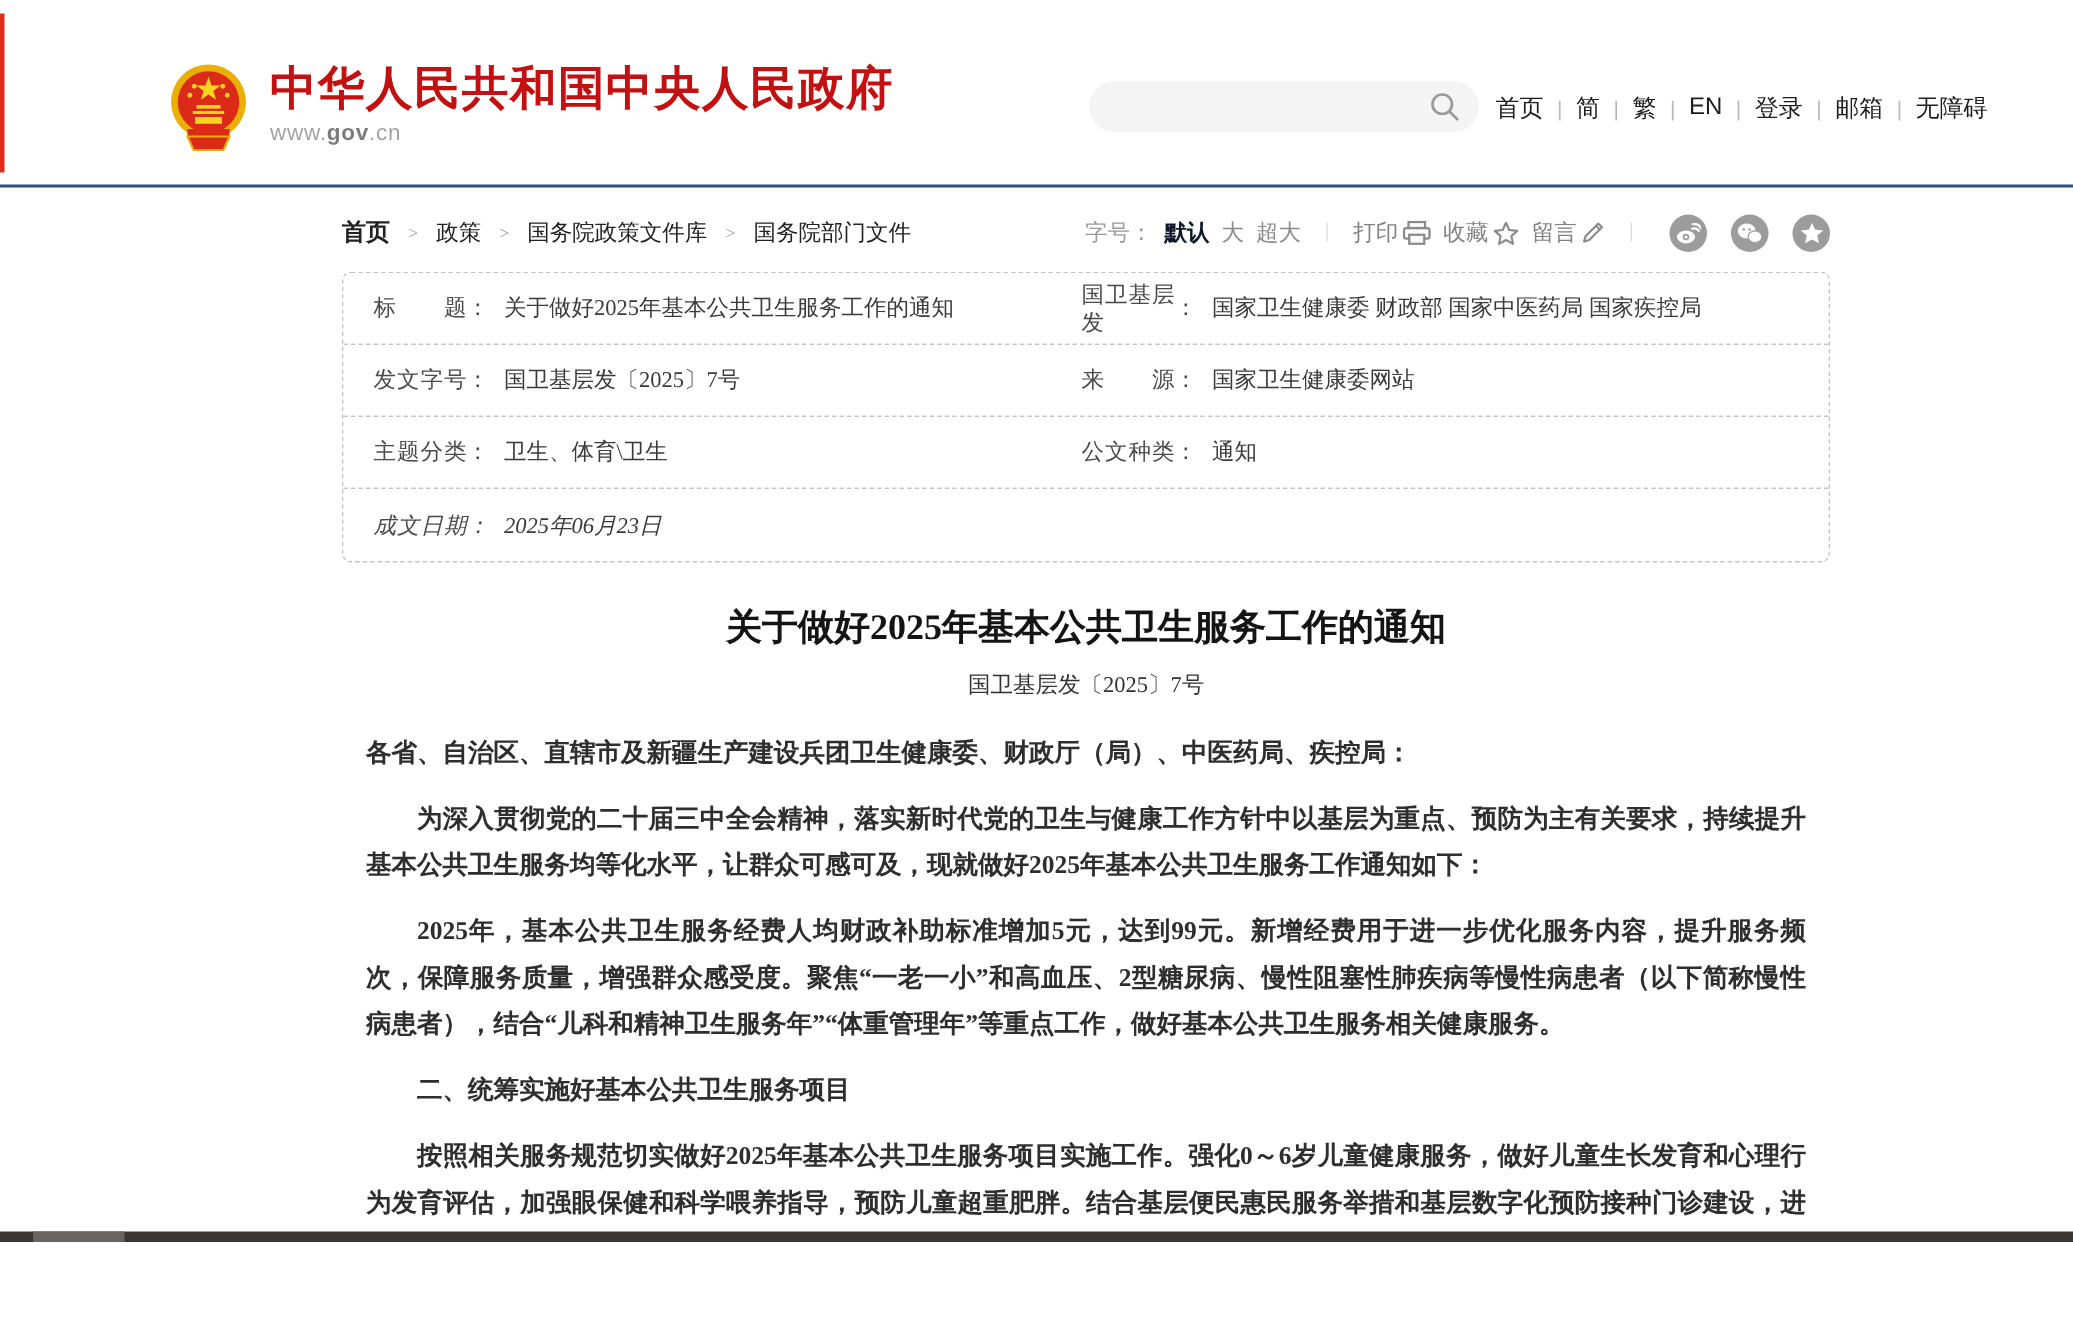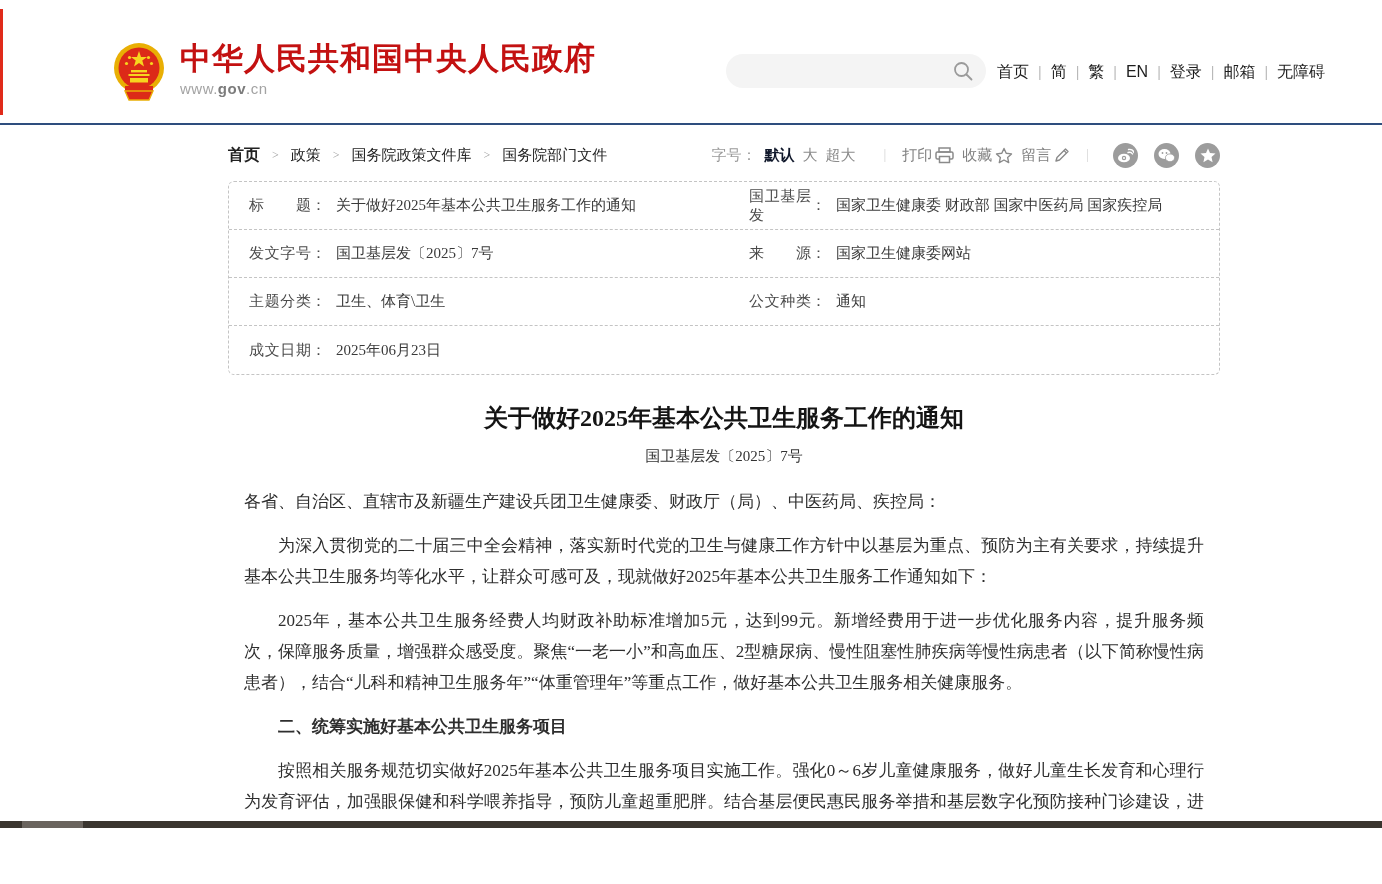--- a/index.html
+++ b/index.html
@@ -31,32 +31,32 @@
   .crumb-sep { color:#999; font-size:12px; }
   .toolbar { display:flex; align-items:center; gap:8px; font-size:15px; color:#999; white-space:nowrap; }
   .font-opt { color:#8b8b8b; cursor:pointer; }
   .font-opt.active { color:#0f172a; font-weight:bold; }
   .t-sep { color:#d5d5d5; margin:0 8px; font-size:14px; }
   .t-item { display:inline-flex; align-items:center; gap:3px; color:#818181; cursor:pointer; }
   .t-item svg { display:block; }
   .share-circle { width:25px; height:25px; border-radius:50%; background:#9c9c9c; display:inline-flex; align-items:center; justify-content:center; margin-left:8px; cursor:pointer; }
   
   .meta-box { margin-top:13px; border:1px dashed #c4c4c4; border-radius:6px; background:#fff; }
-  .meta-row { display:flex; align-items:center; height:48px; padding:0 20px; border-bottom:1px dashed #c4c4c4; font-size:15px;gap:28px; }
-  .meta-row:last-child { border-bottom:none; }
+  .meta-row { display:flex; align-items:center; height:48px; padding:0 20px; border-bottom:1px dashed #c4c4c4; font-size:15px; }
+  .meta-row:last-child { border-bottom:none;font-style:italic; }
   .m-left { flex:0 0 472px; display:flex; align-items:center; }
   .m-right { flex:1; display:flex; align-items:center; }
   .m-label { display:inline-block; width:62px; text-align:justify; text-align-last:justify; color:#4a4a4a; }
   .m-colon { color:#4a4a4a; margin-right:10px; }
   .m-value { color:#3a3a3a; }
   
   .doc-title { margin-top:27px; text-align:center; font-size:24px; font-weight:bold; color:#141414; font-family:"Liberation Serif", serif; }
   .doc-num { margin-top:13px; text-align:center; font-size:15px; color:#333; }
   .doc-body { margin-top:20px; padding:0 16px 0 16px; }
-  .doc-body p { font-size:17px; line-height:31px; color:#2e2e2e; text-align:justify; margin:13px 0; }
+  .doc-body p { font-size:17px; line-height:31px; color:#2e2e2e; text-align:justify; margin:13px 0;font-weight:bold; }
   .p-body { text-indent:2em; }
   .p-heading { text-indent:2em; font-weight:bold; }
   .p-salutation { text-indent:0; }
   
   .bottom-bar { position:absolute; left:0; bottom:0; width:1382px; height:7px; background:#3a352f; }
   .bottom-bar-segment { position:absolute; left:22px; top:0; width:61px; height:7px; background:#6a645e; }
 </style>
 </head>
 <body>
 
@@ -119,21 +119,21 @@
           <span class="crumb-sep">&gt;</span>
           <a>政策</a>
           <span class="crumb-sep">&gt;</span>
           <a>国务院政策文件库</a>
           <span class="crumb-sep">&gt;</span>
           <a>国务院部门文件</a>
         </nav>
 
       <div class="toolbar">
         <span class="t-label">字号：</span>
-        <span id="font-options"><span class="font-opt active" style="margin-right: 8px;">默认</span><span class="font-opt" style="margin-right: 8px;">大</span><span class="font-opt" style="margin-right: 12px;">超大</span></span>
+        <span id="font-options"><span class="font-opt active" style="margin-right: 8px;">默认</span><span class="font-opt" style="margin-right: 8px;">大</span><span class="font-opt" style="margin-right: 0;">超大</span></span>
         <span class="t-sep">|</span>
 
         <span class="t-item">
           <span>打印</span>
           <svg width="19" height="17" viewBox="0 0 19 17">
             <rect x="4" y="1" width="11" height="4" fill="none" stroke="#8a8a8a" stroke-width="1.5"></rect>
             <rect x="1" y="5" width="17" height="7" rx="1.5" fill="none" stroke="#8a8a8a" stroke-width="1.5"></rect>
             <rect x="4.5" y="9.5" width="10" height="6" fill="#fff" stroke="#8a8a8a" stroke-width="1.5"></rect>
           </svg>
         </span>

